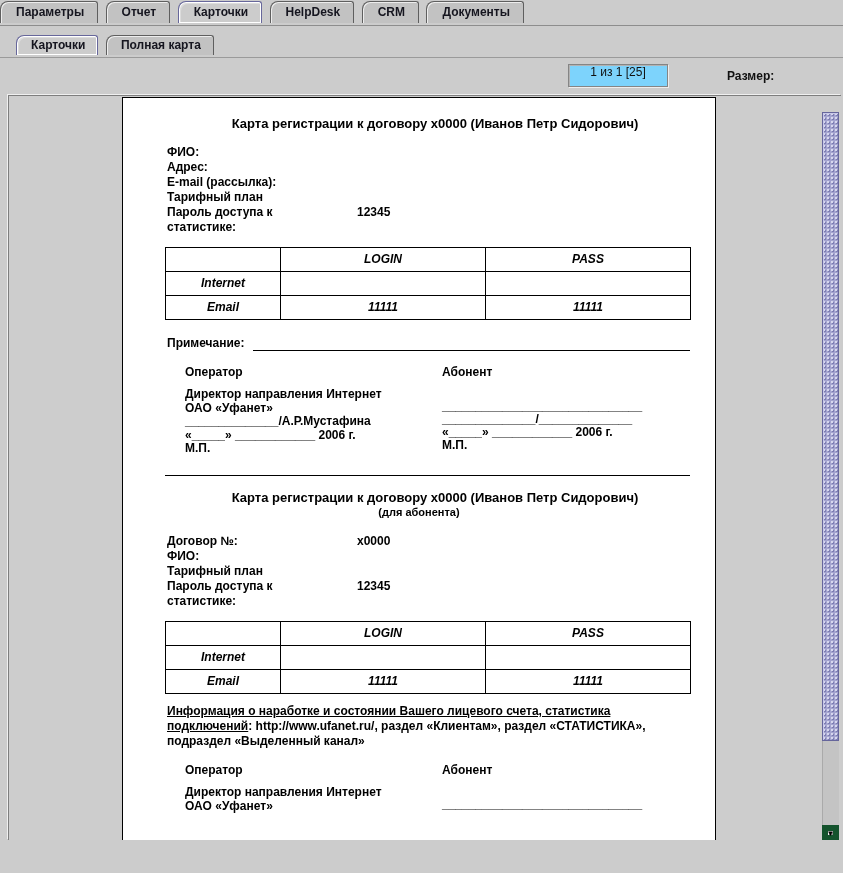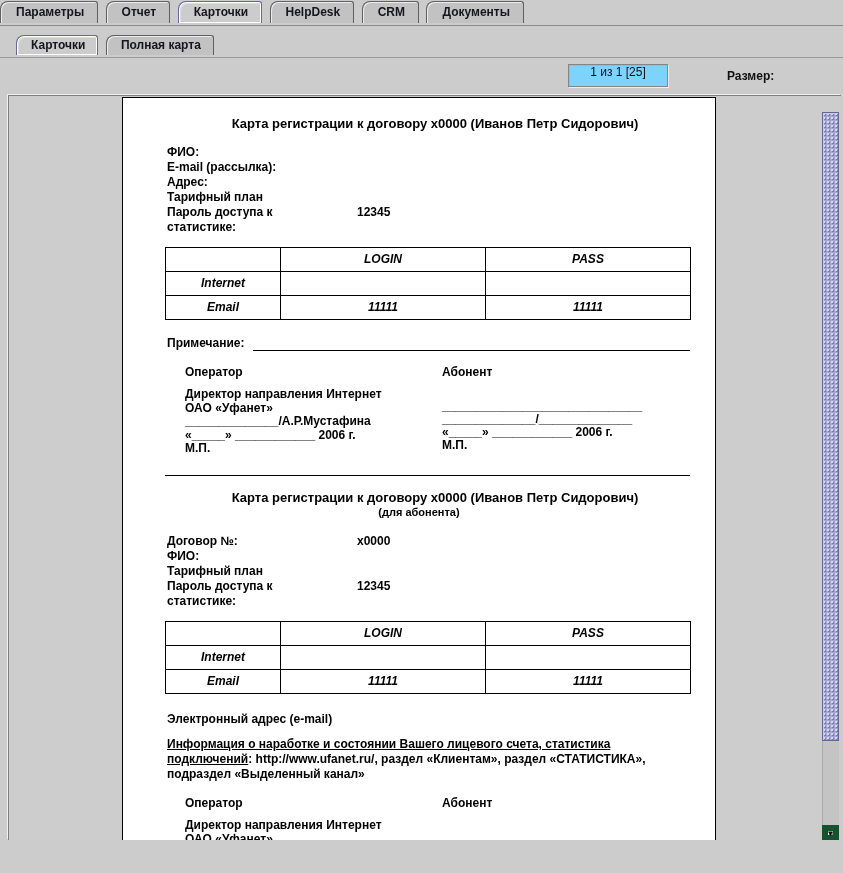--- a/index.html
+++ b/index.html
@@ -192,25 +192,25 @@
   <div id="doc-page">
 
     <div class="doc-title">Карта регистрации к договору x0000 (Иванов Петр Сидорович)</div>
 
     <div class="fields">
       <div class="f-row">
           <span class="f-label">ФИО:</span>
           <span class="f-value"></span>
         </div>
       <div class="f-row">
+          <span class="f-label">Адрес:</span>
+          <span class="f-value"></span>
+        </div>
+      <div class="f-row">
           <span class="f-label">E-mail (рассылка):</span>
-          <span class="f-value"></span>
-        </div>
-      <div class="f-row">
-          <span class="f-label">Адрес:</span>
           <span class="f-value"></span>
         </div>
       <div class="f-row">
           <span class="f-label">Тарифный план</span>
           <span class="f-value"></span>
         </div>
       <div class="f-row">
           <span class="f-label">Пароль доступа к статистике:</span>
           <span class="f-value">12345</span>
         </div>
@@ -307,21 +307,20 @@
         <td></td>
       </tr>
       <tr>
         <td>Email</td>
         <td>11111</td>
         <td>11111</td>
       </tr>
     </tbody>
       </table>
 
-    <div class="para" style="margin-top:18px">Электронный адрес (e-mail)</div>
 
 
     <div class="para" style="margin-top:10px">
       <span class="u">Информация о наработке и состоянии Вашего лицевого счета, статистика подключений</span><span>: http://www.ufanet.ru/, раздел «Клиентам», раздел «СТАТИСТИКА», подраздел «Выделенный канал»</span>
     </div>
 
     <div class="sig-block">
       <div class="sig-left">
         <div class="sig-title">Оператор</div>
         <div class="sig-line">Директор направления Интернет</div>

